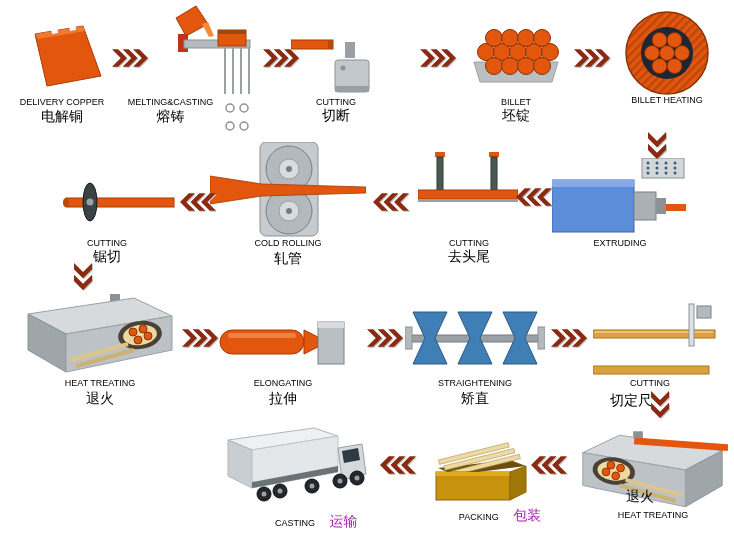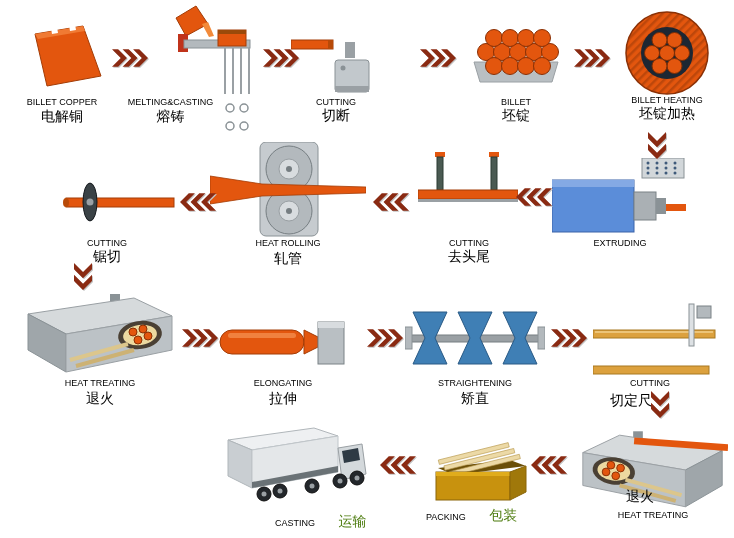--- a/index.html
+++ b/index.html
@@ -6,21 +6,21 @@
   * { margin:0; padding:0; box-sizing:border-box; }
   body { font-family:"Liberation Sans", sans-serif; background:#fff; }
   #canvas { position:relative; width:734px; height:538px; background:#ffffff; overflow:hidden; }
   .st  { position:absolute; }
   .ic  { position:absolute; display:block; }
   .en  { position:absolute; font-size:9px; line-height:10px; color:#000; text-align:center; white-space:nowrap; }
   .zh  { position:absolute; font-size:14px; line-height:16px; color:#000; text-align:center; white-space:nowrap;
          font-family:"DejaVu Sans","Liberation Sans",sans-serif; }
   .lbl-inline { position:absolute; white-space:nowrap; }
   .en-inline { font-size:9px; color:#000; }
-  .zh-inline { font-size:14px; color:#4d7c0f; margin-left:19px; font-family:"DejaVu Sans","Liberation Sans",sans-serif; }
+  .zh-inline { font-size:14px; color:#a21caf; margin-left:10px; font-family:"DejaVu Sans","Liberation Sans",sans-serif; }
   .arrow { position:absolute; filter:drop-shadow(1px 1px 0 #c2c2c2); }
 </style>
 </head>
 <body>
 
 <div id="canvas">
 
   <svg width="0" height="0" style="position:absolute">
     <defs>
       <g id="chev-right-g">
@@ -49,21 +49,21 @@
     </defs>
   </svg>
 
   <div class="st" style="left:8px;top:24px;width:108px;height:104px">
     <svg class="ic" style="left:9px;top:0" width="90" height="68" viewBox="0 0 90 68">
       <polygon points="18,10 66,2 84,52 30,62" fill="#e3560e" stroke="#a33c06"></polygon>
       <polygon points="18,10 66,2 68,7 21,15" fill="#f07a33"></polygon>
       <polygon points="34,4 40,3 41,9 35,10" fill="#ffffff"></polygon>
       <polygon points="52,1 58,0 59,6 53,7" fill="#ffffff"></polygon>
     </svg>
-    <div class="en" style="top:73px;left:0;width:108px">BILLET COPPER</div>
+    <div class="en" style="top:73px;left:0;width:108px">DELIVERY COPPER</div>
     <div class="zh" style="top:84px;left:0;width:108px">电解铜</div>
   </div>
 
   <div class="st" style="left:118px;top:4px;width:150px;height:140px">
     <svg class="ic" style="left:50px;top:0" width="100" height="132" viewBox="0 0 100 132">
       <polygon points="8,14 28,2 40,20 18,32" fill="#e3560e" stroke="#a33c06"></polygon>
       <polygon points="34,20 40,18 46,32 41,33" fill="#f28a3a"></polygon>
       <rect x="10" y="30" width="10" height="18" fill="#c0331b"></rect>
       <rect x="16" y="36" width="66" height="8" fill="#b3b9bd" stroke="#8a9296"></rect>
       <rect x="50" y="26" width="28" height="16" fill="#e3560e" stroke="#a33c06"></rect>
@@ -131,21 +131,20 @@
         <circle cx="45" cy="43" r="7.5"></circle>
           <circle cx="60" cy="43" r="7.5"></circle>
           <circle cx="30" cy="43" r="7.5"></circle>
         <circle cx="52.5" cy="30" r="7.5"></circle>
           <circle cx="37.5" cy="30" r="7.5"></circle>
         <circle cx="52.5" cy="56" r="7.5"></circle>
           <circle cx="37.5" cy="56" r="7.5"></circle>
       </g>
     </svg>
     <div class="en" style="top:85px;left:0;width:110px">BILLET HEATING</div>
-    <div class="zh" style="top:95px;left:0;width:110px">坯锭加热</div>
   </div>
 
   <div class="st" style="left:550px;top:156px;width:140px;height:106px">
     <svg class="ic" style="left:2px;top:2px" width="134" height="76" viewBox="0 0 134 76">
       <rect x="90" y="0" width="42" height="20" fill="#d2d7da" stroke="#8a9296"></rect>
       <g fill="#3f5a7a">
         <circle cx="96" cy="5" r="1.5"></circle>
           <circle cx="105" cy="5" r="1.5"></circle>
           <circle cx="114" cy="5" r="1.5"></circle>
           <circle cx="123" cy="5" r="1.5"></circle>
@@ -184,21 +183,21 @@
     <svg class="ic" style="left:2px;top:0" width="156" height="96" viewBox="0 0 156 96">
       <rect x="50" y="0" width="58" height="94" rx="6" fill="#c6cbcf" stroke="#8a9296"></rect>
       <circle cx="79" cy="27" r="23" fill="#b3b9bd" stroke="#767e82"></circle>
       <circle cx="79" cy="27" r="10" fill="#d8dcdf" stroke="#9aa0a4"></circle>
       <circle cx="79" cy="27" r="3" fill="#767e82"></circle>
       <circle cx="79" cy="69" r="23" fill="#b3b9bd" stroke="#767e82"></circle>
       <circle cx="79" cy="69" r="10" fill="#d8dcdf" stroke="#9aa0a4"></circle>
       <circle cx="79" cy="69" r="3" fill="#767e82"></circle>
       <polygon points="0,34 52,42 156,45 156,51 52,54 0,62" fill="#e3560e" stroke="#a33c06" stroke-width="0.8"></polygon>
     </svg>
-    <div class="en" style="top:96px;left:0;width:160px">HEAT ROLLING</div>
+    <div class="en" style="top:96px;left:0;width:160px">COLD ROLLING</div>
     <div class="zh" style="top:108px;left:0;width:160px">轧管</div>
   </div>
 
   <div class="st" style="left:52px;top:180px;width:150px;height:90px">
     <svg class="ic" style="left:6px;top:2px" width="120" height="44" viewBox="0 0 120 44">
       <rect x="8" y="16" width="108" height="9" fill="#e3560e" stroke="#a33c06"></rect>
       <ellipse cx="8" cy="20.5" rx="3" ry="4.5" fill="#b84a08"></ellipse>
       <ellipse cx="32" cy="20" rx="7" ry="19" fill="#3a4246" stroke="#14181c"></ellipse>
       <circle cx="32" cy="20" r="3.5" fill="#9aa0a4"></circle>
     </svg>
@@ -267,21 +266,21 @@
       <polygon points="8,26 80,18 96,24 24,33" fill="#6b4f08"></polygon>
       <g transform="rotate(-14 50 20)" fill="#ecd9a6" stroke="#b89a50" stroke-width="0.6">
         <rect x="10" y="8" width="72" height="4.5"></rect>
         <rect x="14" y="15" width="72" height="4.5"></rect>
         <rect x="18" y="22" width="72" height="4.5"></rect>
       </g>
       <rect x="6" y="30" width="74" height="28" fill="#c8920e" stroke="#8a6508"></rect>
       <rect x="6" y="30" width="74" height="4" fill="#e0ac1c"></rect>
       <polygon points="80,30 96,24 96,50 80,58" fill="#a0780a" stroke="#8a6508"></polygon>
     </svg>
-    <div class="lbl-inline" style="top:64px;left:0;width:116px;text-align:left">
+    <div class="lbl-inline" style="top:64px;left:16px;width:116px;text-align:center">
       <span class="en-inline">PACKING</span>
       <span class="zh-inline">包装</span>
     </div>
   </div>
 
   <div class="st" style="left:220px;top:422px;width:160px;height:110px">
     <svg class="ic" style="left:0;top:2px" width="158" height="88" viewBox="0 0 158 88">
       <polygon points="8,16 94,4 118,12 32,26" fill="#eef0f2" stroke="#b0b6ba"></polygon>
       <polygon points="8,16 32,26 32,64 8,52" fill="#c9ced2" stroke="#b0b6ba"></polygon>
       <polygon points="32,26 118,12 118,48 32,64" fill="#e4e7e9" stroke="#c0c6ca"></polygon>

